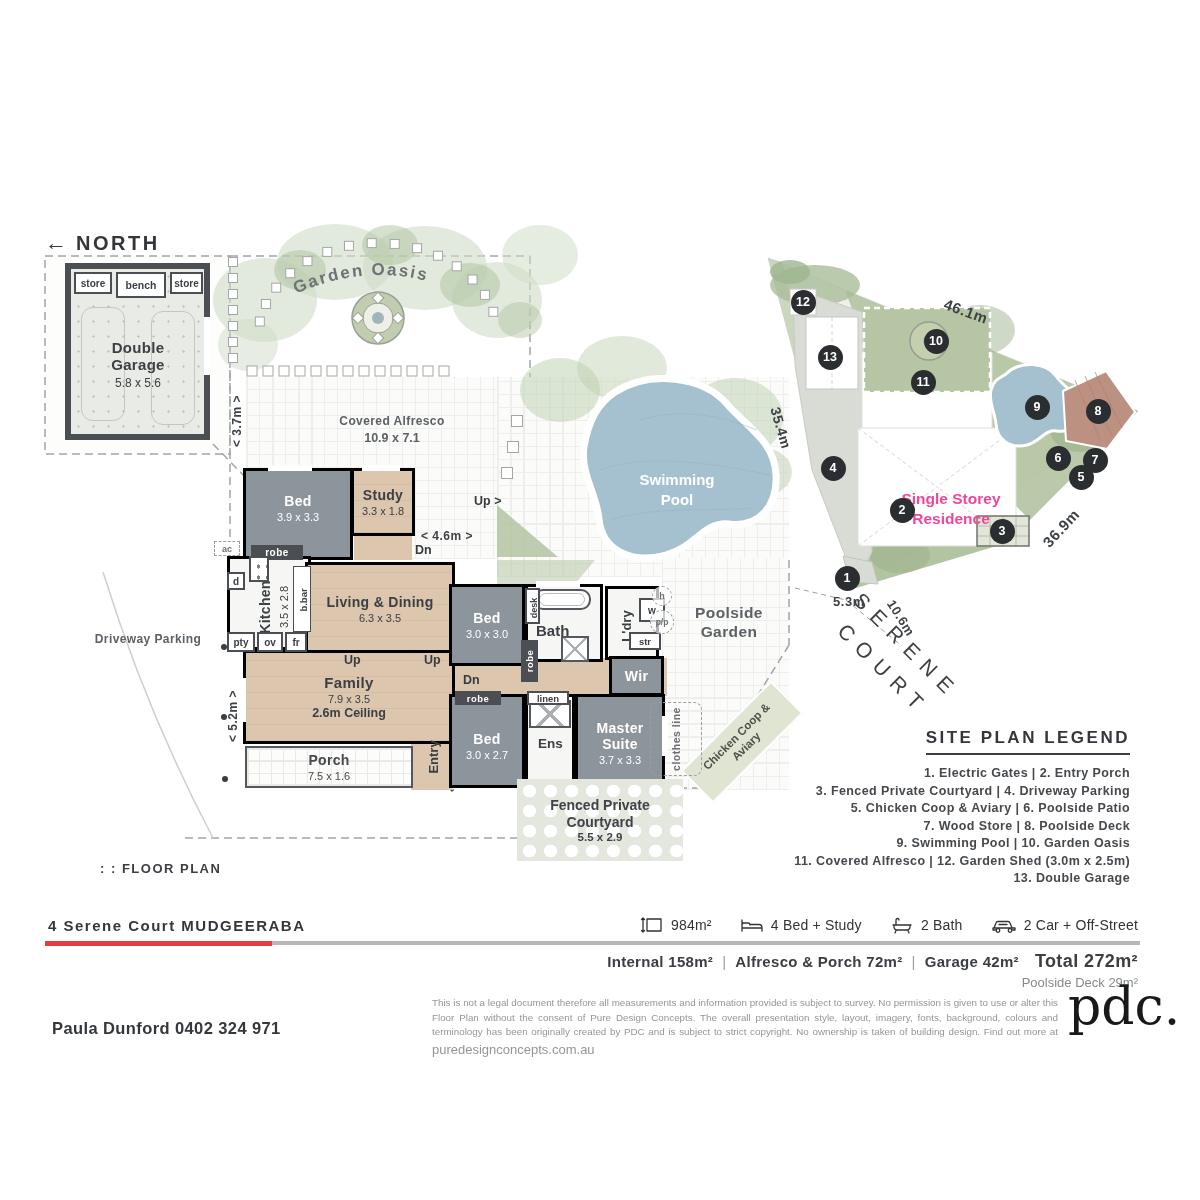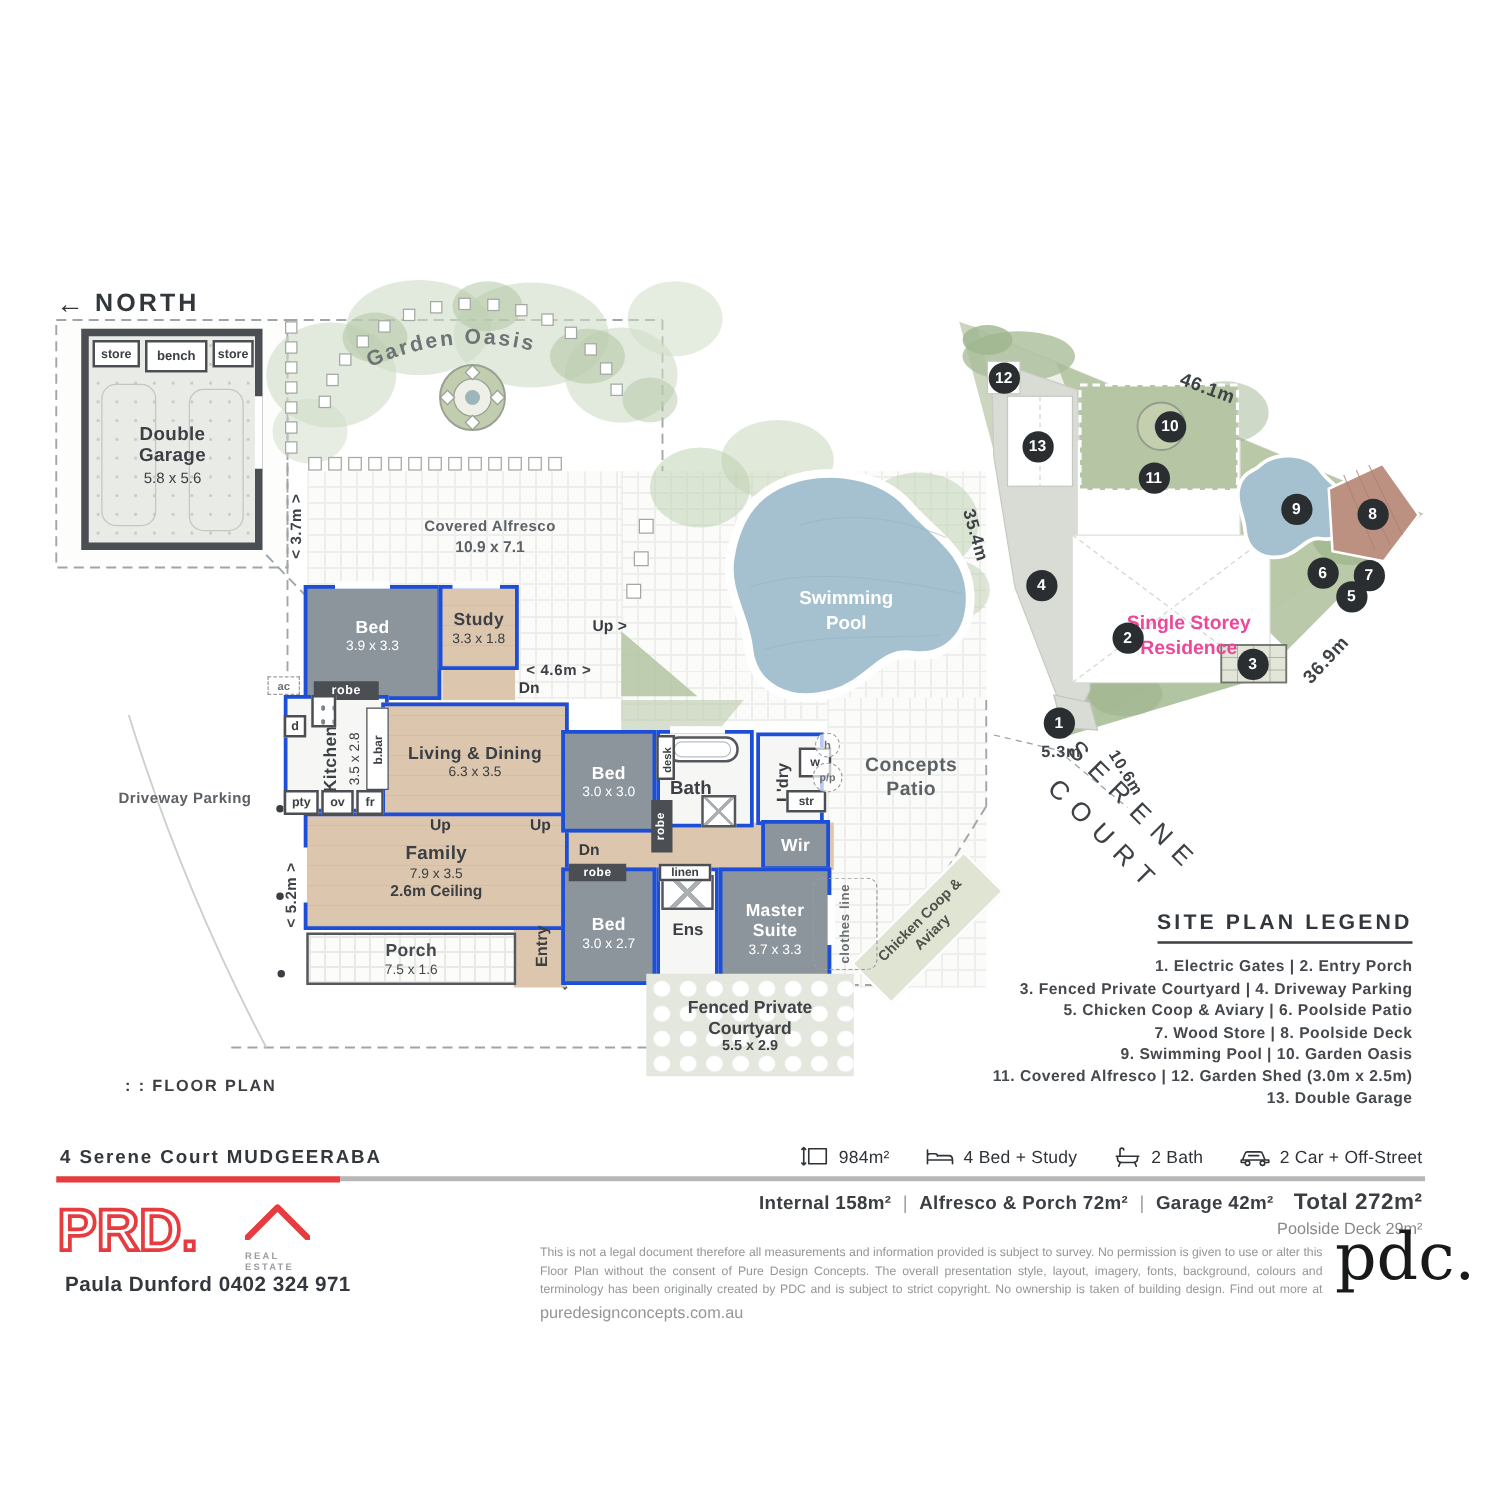--- a/index.html
+++ b/index.html
@@ -9,21 +9,21 @@
   .cc{transform:translate(-50%,-50%);}
   .r90{transform:translate(-50%,-50%) rotate(-90deg);}
   .r45{transform:translate(-50%,-50%) rotate(45deg);}
   .rm45{transform:translate(-50%,-50%) rotate(-45deg);}
   .r20{transform:translate(-50%,-50%) rotate(20deg);}
   .r74{transform:translate(-50%,-50%) rotate(74deg);}
   .r58{transform:translate(-50%,-50%) rotate(58deg);}
   .rm47{transform:translate(-50%,-50%) rotate(-47deg);}
   
   .room{position:absolute;display:flex;flex-direction:column;align-items:center;justify-content:center;
-    text-align:center;border:3px solid #1d4ed8;box-sizing:border-box;}
+    text-align:center;border:3px solid #000000;box-sizing:border-box;}
   .gray{background:#8c959c;color:#fff;}
   .wood{background:#dcc6ae;color:#3c4044;
     background-image:repeating-linear-gradient(0deg,rgba(150,115,85,.10) 0 1px,transparent 1px 16px);}
   .whitefl{background:#f6f6f4;color:#3c4044;}
   .floor{position:absolute;background:#dcc6ae;}
   .rname{font-size:14px;font-weight:700;letter-spacing:.3px;line-height:1.15;}
   .rdim{font-size:11px;margin-top:2px;}
   .tag{position:absolute;display:flex;align-items:center;justify-content:center;font-size:10px;font-weight:700;box-sizing:border-box;white-space:nowrap;}
   .boxed{background:#fff;border:2px solid #4b4e52;color:#3c4044;}
   .darktag{background:#4b4e52;color:#fff;letter-spacing:.5px;}
@@ -351,21 +351,21 @@
     <div class="win" style="left:592px;top:789px;width:44px;height:6px;"></div>
     <div class="win" style="left:536px;top:581px;width:44px;height:6px;"></div>
     <div class="win" style="left:662px;top:716px;width:6px;height:40px;"></div>
 
     <div class="big-label cc" style="left:392px;top:430px;width:220px;">
       <div class="nm">Covered Alfresco</div>
       <div class="dm">10.9 x 7.1</div>
     </div>
     <div class="a cc" style="left:677px;top:489px;width:110px;text-align:center;color:#fff;font-size:15px;font-weight:600;line-height:1.3;">Swimming Pool</div>
     <div class="big-label cc" style="left:729px;top:622px;width:92px;">
-      <div class="nm" style="font-size:15.5px;">Concepts Patio</div>
+      <div class="nm" style="font-size:15.5px;">Poolside Garden</div>
     </div>
     <div class="big-label cc" style="left:148px;top:639px;width:110px;">
       <div class="nm">Driveway Parking</div>
     </div>
 
     <div class="a rm45" style="left:742px;top:742px;width:128px;height:46px;background:#dfe5d2;border:2px solid #fff;box-sizing:border-box;display:flex;align-items:center;justify-content:center;text-align:center;">
       <div style="font-size:11.5px;font-weight:600;color:#4d524b;line-height:1.2;width:90px;">Chicken Coop &amp; Aviary</div>
     </div>
 
     <div class="a" style="left:650px;top:702px;width:50px;height:72px;border:1.5px dashed #9aa0a2;border-radius:8px;">
@@ -447,27 +447,20 @@
         </svg>
         <span class="lb">2 Car + Off-Street</span>
       </div>
     </div>
 
     <div class="a" style="right:62px;top:951px;text-align:right;white-space:nowrap;">
       <span class="ar">Internal 158m²</span><span class="ar pipe">|</span><span class="ar">Alfresco &amp; Porch 72m²</span><span class="ar pipe">|</span><span class="ar">Garage 42m²</span><span class="ar tot">Total 272m²</span>
     </div>
     <div class="a" style="right:62px;top:975px;font-size:13px;font-weight:500;color:#85898c;">Poolside Deck 29m²</div>
 
-    <div class="a" style="left:46px;top:960px;width:220px;height:56px;">
-      <span class="prd-text">PRD.</span>
-      <svg class="a" style="left:150px;top:0px;" width="52" height="32" viewBox="0 0 52 32">
-        <path d="M2,30 L26,6 L50,30" stroke="#e63b3f" stroke-width="5" fill="none" stroke-linecap="round" stroke-linejoin="round"></path>
-      </svg>
-      <span class="realestate">REAL ESTATE</span>
-    </div>
     <div class="a" style="left:52px;top:1019px;font-size:16.5px;font-weight:600;letter-spacing:.4px;color:#34383c;">Paula Dunford  0402 324 971</div>
 
     <div class="a" style="left:432px;top:996px;width:626px;font-size:9.8px;line-height:1.5;color:#939697;text-align:justify;">
       <span>This is not a legal document therefore all measurements and information provided is subject to survey. No permission is given to use or alter this Floor Plan without the consent of Pure Design Concepts. The overall presentation style, layout, imagery, fonts, background, colours and terminology has been originally created by PDC and is subject to strict copyright. No ownership is taken of building design. Find out more at </span><span style="font-size:13px;">puredesignconcepts.com.au</span>
     </div>
     <div class="a" id="pdc-logo" style="left:1068px;top:980px;">pdc.</div>
   </div>
 </div>
 
 </body></html>

